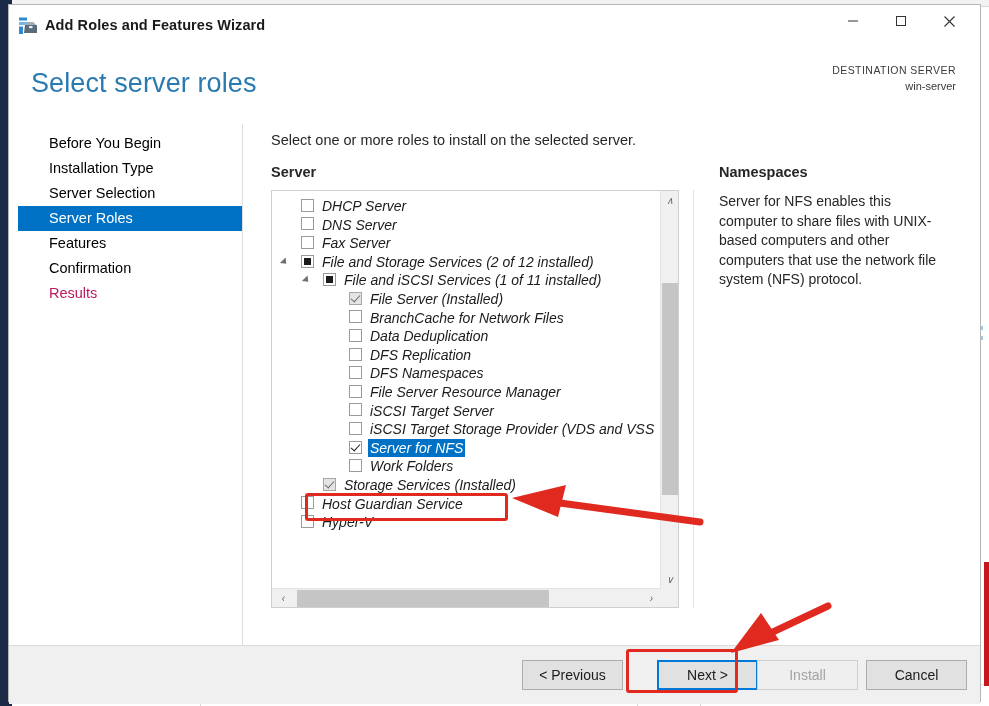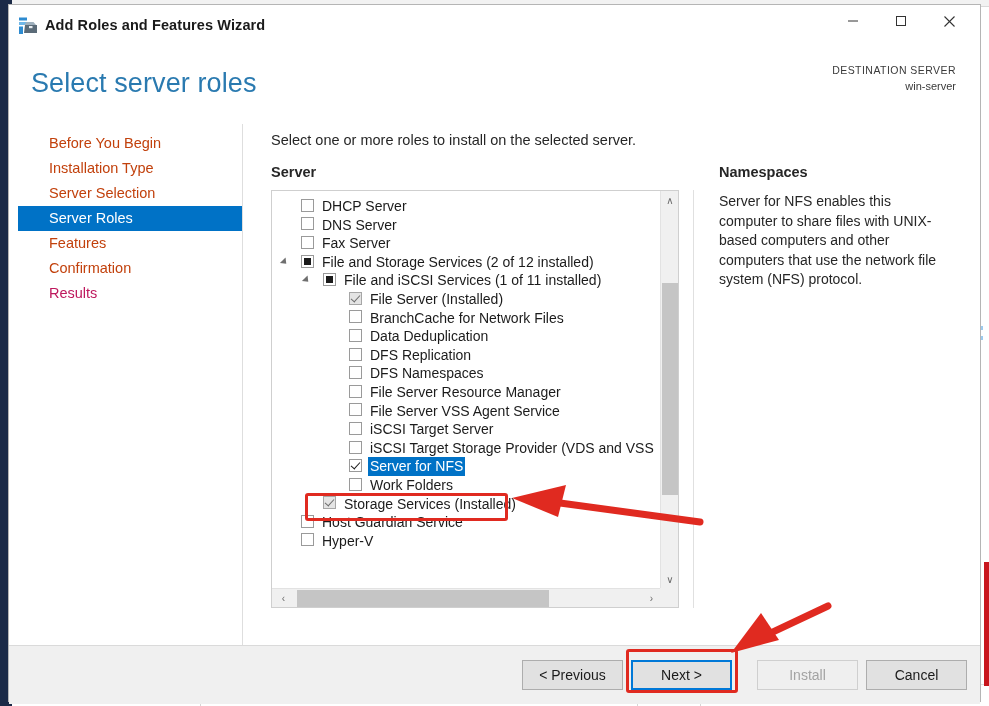--- a/index.html
+++ b/index.html
@@ -130,21 +130,21 @@
     width: 233px; height: 521px;
     border-right: 1px solid #dedede;
     background: #ffffff;
   }
   .nav-item {
     position: relative;
     height: 25px;
     line-height: 25px;
     padding-left: 40px;
     font-size: 14.5px;
-    color: #c2410c;
+    color: #000000;
     white-space: nowrap;
     cursor: default;
   }
   .nav-item.selected {
     background: #0072c6;
     color: #ffffff;
     margin-left: 9px;
     padding-left: 31px;
   }
   .nav-item.disabled { color: #be185d; }
@@ -169,20 +169,21 @@
   }
 
   
   #roles-box {
     position: absolute;
     left: 28px; top: 66px;
     width: 408px; height: 418px;
     border: 1px solid #cfcfcf;
     background: #ffffff;
     box-sizing: border-box;
+    font-style: italic;
   }
   #roles-viewport {
     position: absolute; left: 0; top: 0;
     width: 389px; height: 397px;
     overflow: hidden;
   }
   #roles-tree {
     position: relative;
     padding-top: 5px;
   }
@@ -363,21 +364,21 @@
   .fbtn.disabled {
     color: #a3a3a3;
     background: #efefef;
     border-color: #cfcfcf;
   }
   .fbtn.focused {
     border: 2px solid #0078d7;
     background: #e1e1e1;
   }
   #btn-previous { left: 513px; }
-  #btn-next     { left: 622px; }
+  #btn-next     { left: 648px; }
   #btn-install  { left: 748px; }
   #btn-cancel   { left: 857px; }
 
   
   #anno-layer {
     position: absolute; left: 0; top: 0;
     width: 989px; height: 706px;
     pointer-events: none;
   }
   .anno-box {
@@ -468,21 +469,20 @@
               <div class="trow lvl0"><span class="cbx"></span><span class="lbl">DNS Server</span></div>
               <div class="trow lvl0"><span class="cbx"></span><span class="lbl">Fax Server</span></div>
               <div class="trow lvl0"><span class="expander e0"></span><span class="cbx partial"></span><span class="lbl">File and Storage Services (2 of 12 installed)</span></div>
               <div class="trow lvl1"><span class="expander e1"></span><span class="cbx partial"></span><span class="lbl">File and iSCSI Services (1 of 11 installed)</span></div>
               <div class="trow lvl2"><span class="cbx installed"></span><span class="lbl">File Server (Installed)</span></div>
               <div class="trow lvl2"><span class="cbx"></span><span class="lbl">BranchCache for Network Files</span></div>
               <div class="trow lvl2"><span class="cbx"></span><span class="lbl">Data Deduplication</span></div>
               <div class="trow lvl2"><span class="cbx"></span><span class="lbl">DFS Replication</span></div>
               <div class="trow lvl2"><span class="cbx"></span><span class="lbl">DFS Namespaces</span></div>
               <div class="trow lvl2"><span class="cbx"></span><span class="lbl">File Server Resource Manager</span></div>
-              <div class="trow lvl2"><span class="cbx"></span><span class="lbl">File Server VSS Agent Service</span></div>
               <div class="trow lvl2"><span class="cbx"></span><span class="lbl">iSCSI Target Server</span></div>
               <div class="trow lvl2"><span class="cbx"></span><span class="lbl">iSCSI Target Storage Provider (VDS and VSS</span></div>
               <div class="trow lvl2 sel"><span class="cbx checked"></span><span class="lbl">Server for NFS</span></div>
               <div class="trow lvl2"><span class="cbx"></span><span class="lbl">Work Folders</span></div>
               <div class="trow lvl1"><span class="cbx installed"></span><span class="lbl">Storage Services (Installed)</span></div>
               <div class="trow lvl0"><span class="cbx"></span><span class="lbl">Host Guardian Service</span></div>
               <div class="trow lvl0"><span class="cbx"></span><span class="lbl">Hyper-V</span></div>
             </div>
         </div>
 

